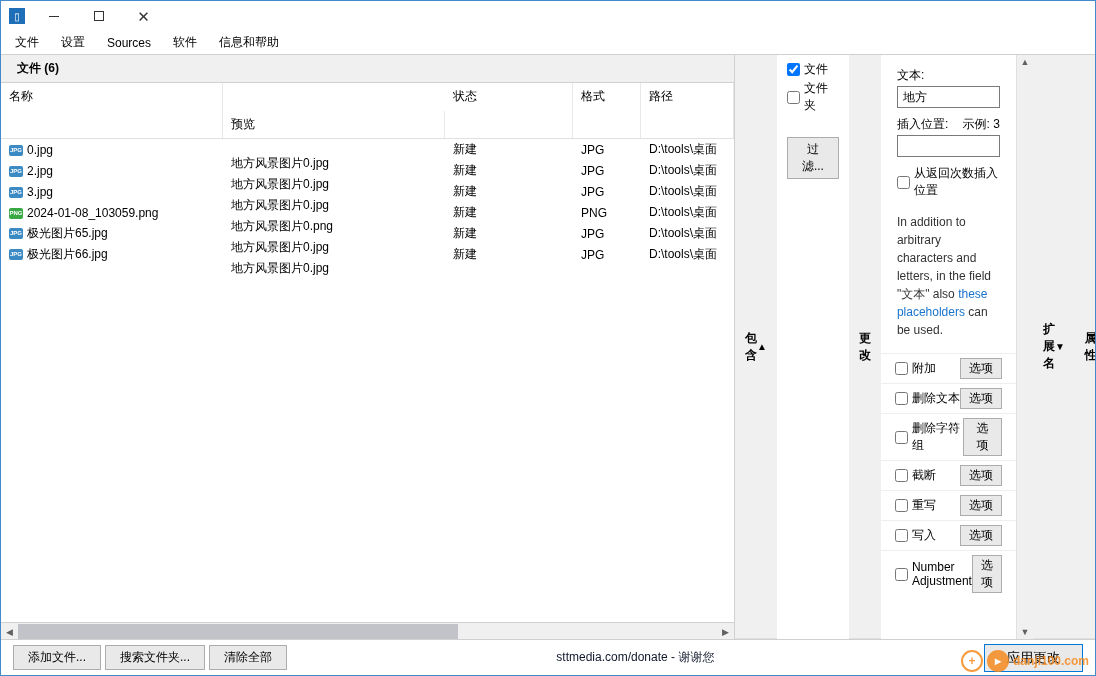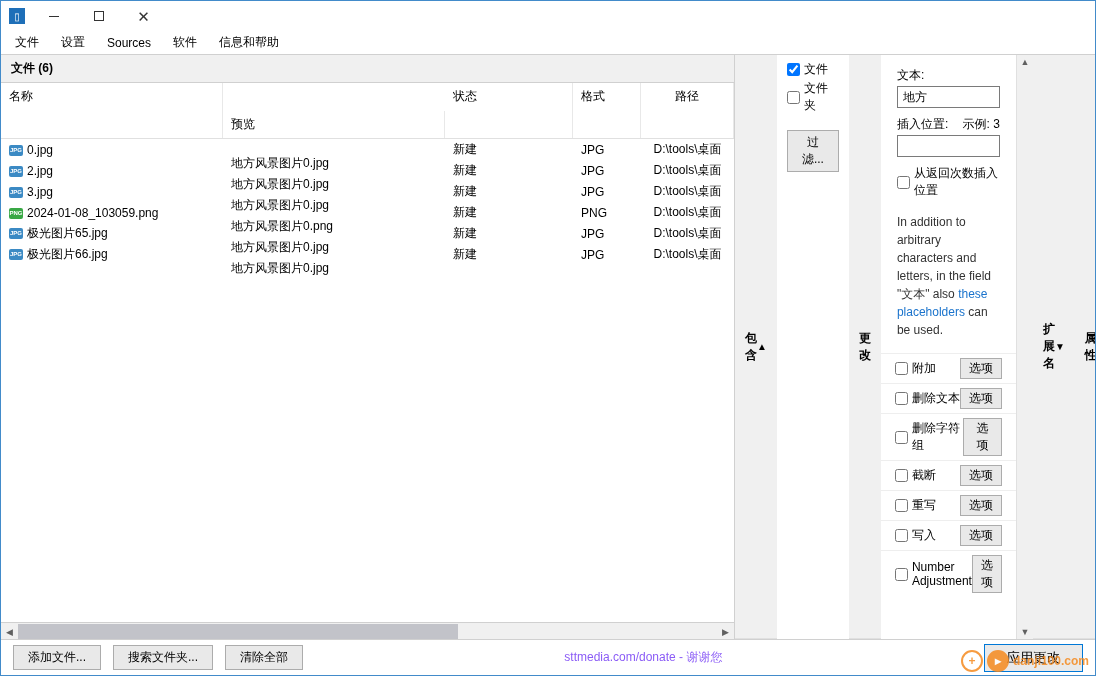--- a/index.html
+++ b/index.html
@@ -6,29 +6,29 @@
 body { font-family: "Microsoft YaHei", "Segoe UI", sans-serif; font-size: 12px; background: #fff; color: #000; width: 1096px; height: 676px; overflow: hidden; border: 1px solid #428bca; position: relative; }
 .titlebar { height: 30px; background: #fff; display: flex; align-items: center; padding: 0 2px; }
 .app-icon { width: 16px; height: 16px; background: #1e6fb8; margin: 0 6px; display: flex; align-items: center; justify-content: center; color: #fff; font-size: 10px; }
 .title-text { flex: 1; font-size: 12px; color: #333; }
 .win-controls { display: flex; }
 .win-btn { width: 45px; height: 28px; display: flex; align-items: center; justify-content: center; color: #333; font-size: 13px; cursor: pointer; position: relative; }
 .menubar { height: 24px; display: flex; align-items: center; padding: 0 4px; gap: 2px; border-bottom: 1px solid #d0d0d0; }
 .menu-item { padding: 3px 10px; cursor: pointer; }
 .main { display: flex; height: calc(100% - 30px - 24px - 36px); }
 .left-panel { flex: 1; display: flex; flex-direction: column; border-right: 1px solid #d0d0d0; position: relative; }
-.panel-header { background: #f0f0f0; padding: 5px 10px; font-weight: bold; display: flex; justify-content: space-between; border-bottom: 1px solid #d0d0d0; }
+.panel-header { background: #f0f0f0; padding: 5px 16px; font-weight: bold; display: flex; justify-content: space-between; border-bottom: 1px solid #d0d0d0; }
 .table-wrap { flex: 1; overflow: hidden; display: flex; flex-direction: column; }
 .tbl-head { display: flex; border-bottom: 1px solid #e0e0e0; }
 .tbl-head > div { padding: 5px 8px; border-right: 1px solid #e8e8e8; }
 .col-name { width: 222px; }
 .col-preview { width: 222px; margin-top: 28px; }
 .col-status { width: 128px; }
 .col-format { width: 68px; }
-.col-path { flex: 1; text-align: center; }
+.col-path { flex: 1; }
 .tbl-body { flex: 1; overflow: auto; }
 .tbl-row { display: flex; align-items: center; height: 21px; }
 .tbl-row > div { padding: 2px 8px; white-space: nowrap; overflow: hidden; }
 .file-icon { display: inline-block; width: 14px; height: 11px; background: #3b8ac4; border-radius: 2px; margin-right: 4px; vertical-align: middle; position: relative; color: #fff; font-size: 6px; line-height: 11px; text-align: center; font-weight: bold; }
 .file-icon.png { background: #39a845; }
 .hscroll { height: 17px; background: #f0f0f0; border-top: 1px solid #d0d0d0; position: relative; }
 .hscroll-thumb { position: absolute; left: 17px; top: 1px; width: 60%; height: 15px; background: #c2c3c9; }
 .hscroll-arrow { position: absolute; top: 0; width: 17px; height: 17px; display:flex; align-items:center; justify-content:center; color:#606060; font-size:9px;}
 .right-panel { width: 360px; display: flex; overflow: hidden; }
 .section-hdr { background: #f0f0f0; padding: 5px 10px; font-weight: bold; display: flex; justify-content: space-between; align-items: center; cursor: pointer; border-bottom: 1px solid #e0e0e0;}
@@ -38,22 +38,22 @@
 input[type=checkbox] { width: 13px; height: 13px; }
 .btn { background: #e9e9e9; border: 1px solid #acacac; padding: 3px 14px; cursor: pointer; font-size: 12px; font-family: inherit; }
 .btn.sm { padding: 1px 8px; }
 .field-label { margin: 6px 0 2px 0; display: block; }
 .field-row-label { display:flex; justify-content:space-between; margin: 8px 0 2px 0; }
 input[type=text] { width: 100%; border: 1px solid #7a7a7a; padding: 3px 5px; font-family: inherit; font-size: 12px; }
 .info-text { margin: 14px 0 8px 0; color: #333; line-height: 1.5; }
 .info-text a { color: #1a73cc; text-decoration: none; }
 .opt-row { display: flex; justify-content: space-between; align-items: center; padding: 4px 14px; border-top: 1px solid #eee;}
 .caret { font-size: 10px; }
-.footer { height: 36px; display: flex; align-items: center; padding: 0 12px; border-top: 1px solid #d0d0d0; gap: 12px; }
-.footer-center { flex: 1; text-align: center; color: #8b5cf6; }
+.footer { height: 36px; display: flex; align-items: center; padding: 0 12px; border-top: 1px solid #d0d0d0; gap: 4px; }
+.footer-center { flex: 1; text-align: center; color: #0f172a; }
 .btn-primary { background: #e9e9e9; border: 1px solid #0078d7; color: #000; padding: 4px 22px; cursor: pointer; font-family: inherit; }
 .watermark { position: absolute; right: 6px; bottom: 3px; color: #f58a1f; font-weight: bold; font-size: 12px; display:flex; align-items:center; gap:4px; pointer-events:none; opacity:.85;}
 .wm-circle { width:22px; height:22px; border:2px solid #f58a1f; border-radius:50%; display:flex; align-items:center; justify-content:center; font-weight:bold;}
 .vscroll-strip { width: 17px; background:#f0f0f0; border-left:1px solid #e0e0e0; display:flex; flex-direction:column; justify-content:space-between; align-items:center; }
 .vscroll-arrow { font-size:9px; color:#606060; padding:2px 0;}
 .change-scroll-wrap { display:flex; flex:1; min-height:0;}
 .change-inner { flex:1; overflow:hidden;}
 .minimize-line { width:10px; height:1px; background:#333; }
 .maximize-box { width:10px; height:10px; border:1px solid #333; }
 .close-x { font-size:15px; line-height:1; }
@@ -156,21 +156,21 @@
     </div>
     <div class="section-body">
       <div class="chk-row">
           <input type="checkbox" checked="" style="">
           <span>文件</span>
         </div>
       <div class="chk-row">
           <input type="checkbox" style="">
           <span>文件夹</span>
         </div>
-      <div style="margin-top:16px"><button class="btn">过滤...</button></div>
+      <div style="margin-top:23px"><button class="btn">过滤...</button></div>
     </div>
 
     <div class="section-hdr">
       <span>更改</span>
     </div>
 
     <div class="change-scroll-wrap">
       <div class="change-inner">
         <div class="inner-body">
           <span class="field-label">文本:</span>

